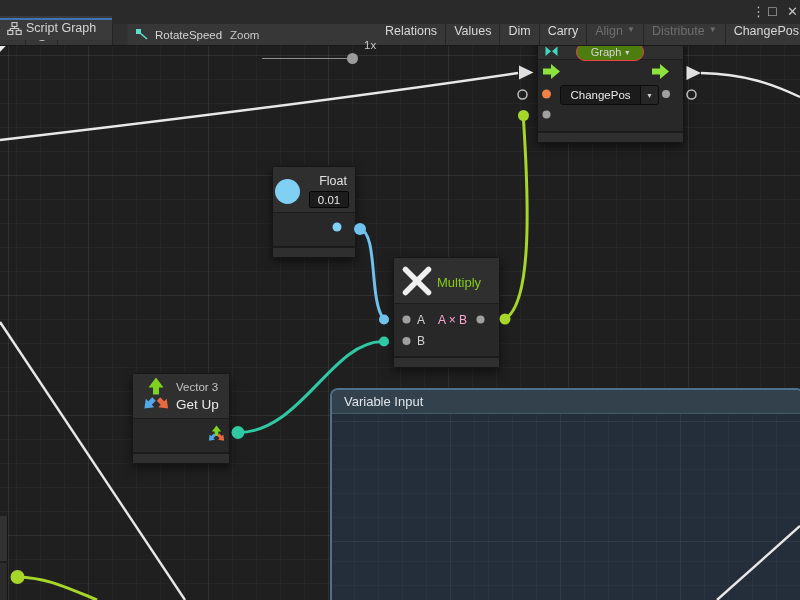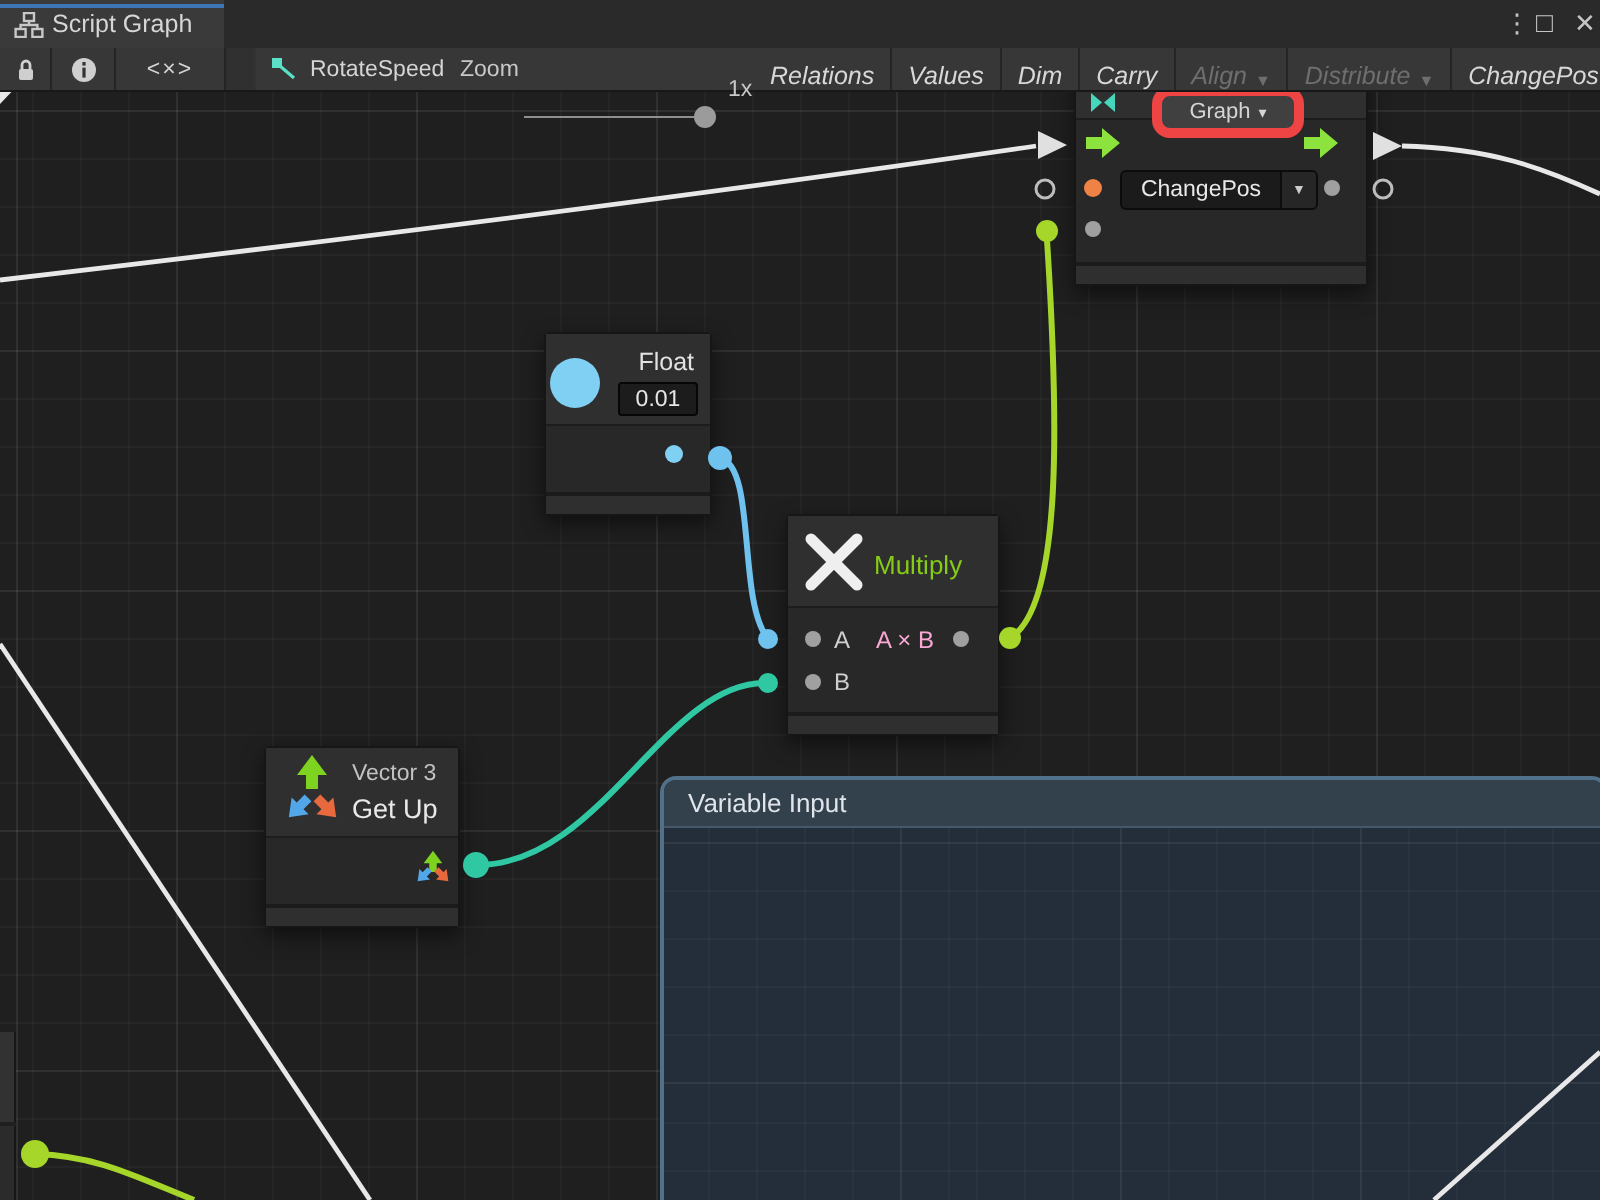--- a/index.html
+++ b/index.html
@@ -12,37 +12,37 @@
   .grid{left:0;top:0;width:800px;height:600px;z-index:0;background-color:#1f1f1f;
     background-image:
       repeating-linear-gradient(to right, rgba(255,255,255,0.028) 0 1px, transparent 1px 24px),
       repeating-linear-gradient(to bottom, rgba(255,255,255,0.028) 0 1px, transparent 1px 24px),
       repeating-linear-gradient(to right, rgba(255,255,255,0.05) 0 1px, transparent 1px 120px),
       repeating-linear-gradient(to bottom, rgba(255,255,255,0.05) 0 1px, transparent 1px 120px);
     background-position:16px 7px,16px 7px,88px 55px,88px 55px;}
 
   
   .titlebar{left:0;top:0;width:800px;height:24px;background:#2a2a2a;z-index:10;}
-  .tab{position:absolute;left:0;top:0;width:112px;height:24px;background:#3a3a3a;}
+  .tab{position:absolute;left:0;top:16px;width:112px;height:24px;background:#3a3a3a;}
   .tab-accent{position:absolute;left:0;top:2px;width:112px;height:2px;}
   .tab-label{position:absolute;left:26px;top:5px;font-size:12.5px;color:#d6d6d6;white-space:nowrap;}
   .winctl{position:absolute;top:4px;color:#c5c5c5;font-size:13px;line-height:15px;cursor:default;}
 
   
   .toolbar{left:0;top:24px;width:800px;height:21px;background:#333333;
            border-bottom:1px solid #181818;z-index:10;}
   .tbi{position:absolute;top:0;height:21px;display:flex;align-items:center;justify-content:center;
        border-right:1px solid #252525;background:#373737;}
   .tb-gap{position:absolute;top:0;height:21px;background:#303030;}
   .tb-text{font-size:11.5px;color:#d4d4d4;white-space:nowrap;}
   .zoom-track{position:absolute;left:262px;top:34px;width:90px;height:1px;background:#8f8f8f;}
   .zoom-handle{position:absolute;left:347px;top:28.5px;width:11px;height:11px;border-radius:50%;background:#9b9b9b;}
   .tb-buttons{position:absolute;left:377px;top:0;height:21px;display:flex;}
-  .tb-btn{display:flex;align-items:flex-end;padding:0 8px;font-size:12.5px;color:#d8d8d8;
-          border-right:1px solid #252525;background:#373737;white-space:nowrap;font-style:italic;}
+  .tb-btn{display:flex;align-items:flex-start;padding:0 8px;font-size:12.5px;color:#d8d8d8;
+          border-right:1px solid #252525;background:#373737;white-space:nowrap;}
   .tb-btn.disabled{color:#6e6e6e;}
   .tb-btn .dd{font-size:8px;margin-left:4px;margin-top:1px;}
 
   
   .group-panel{left:330px;top:388px;width:470px;height:212px;z-index:2;
     border:2px solid #517089;border-bottom:none;border-radius:8px 8px 0 0;
     background:#242d3a;overflow:hidden;
     }
   .group-header{height:23px;background:#33414d;border-bottom:1px solid #45596b;
     display:flex;align-items:center;padding-left:12px;font-size:13px;color:#dfe5ea;}
@@ -54,21 +54,21 @@
       repeating-linear-gradient(to bottom, rgba(255,255,255,0.04) 0 1px, transparent 1px 120px);
     background-position:-314px -417px,-314px -417px,-242px -369px,-242px -369px;}
 
   
   .node{position:absolute;background:#292929;border:1px solid #161616;border-radius:3px;
         box-shadow:0 4px 10px rgba(0,0,0,0.5);z-index:5;display:flex;flex-direction:column;}
   .n-header{background:#2f2f2f;border-bottom:1px solid #1d1d1d;}
   .n-body{flex:1;background:#282828;}
   .n-footer{height:9px;background:#2f2f2f;border-top:2px solid #1b1b1b;}
   .lbl{position:absolute;white-space:nowrap;z-index:7;}
-  .pill{position:absolute;z-index:5;background:#404040;border:5px solid #ef4444;border-radius:9px;
+  .pill{position:absolute;z-index:5;background:#4d7c0f;border:1px solid #ef4444;border-radius:9px;
         color:#d5d5d5;font-size:11px;display:flex;align-items:center;justify-content:center;gap:4px;}
   .dropfield{position:absolute;z-index:7;display:flex;height:18px;background:#1b1b1b;
         border:1px solid #0c0c0c;border-radius:3px;overflow:hidden;}
   .dropfield .val{flex:1;display:flex;align-items:center;justify-content:center;
         font-size:11.5px;color:#e8e8e8;padding:0 6px;}
   .dropfield .arrowbox{width:17px;border-left:1px solid #0c0c0c;background:#262626;display:flex;
         align-items:center;justify-content:center;color:#cccccc;font-size:7px;}
   .valuebox{position:absolute;z-index:7;background:#1c1c1c;border:1px solid #060606;border-radius:2px;
         color:#e6e6e6;font-size:11.5px;display:flex;align-items:center;justify-content:center;}
 

